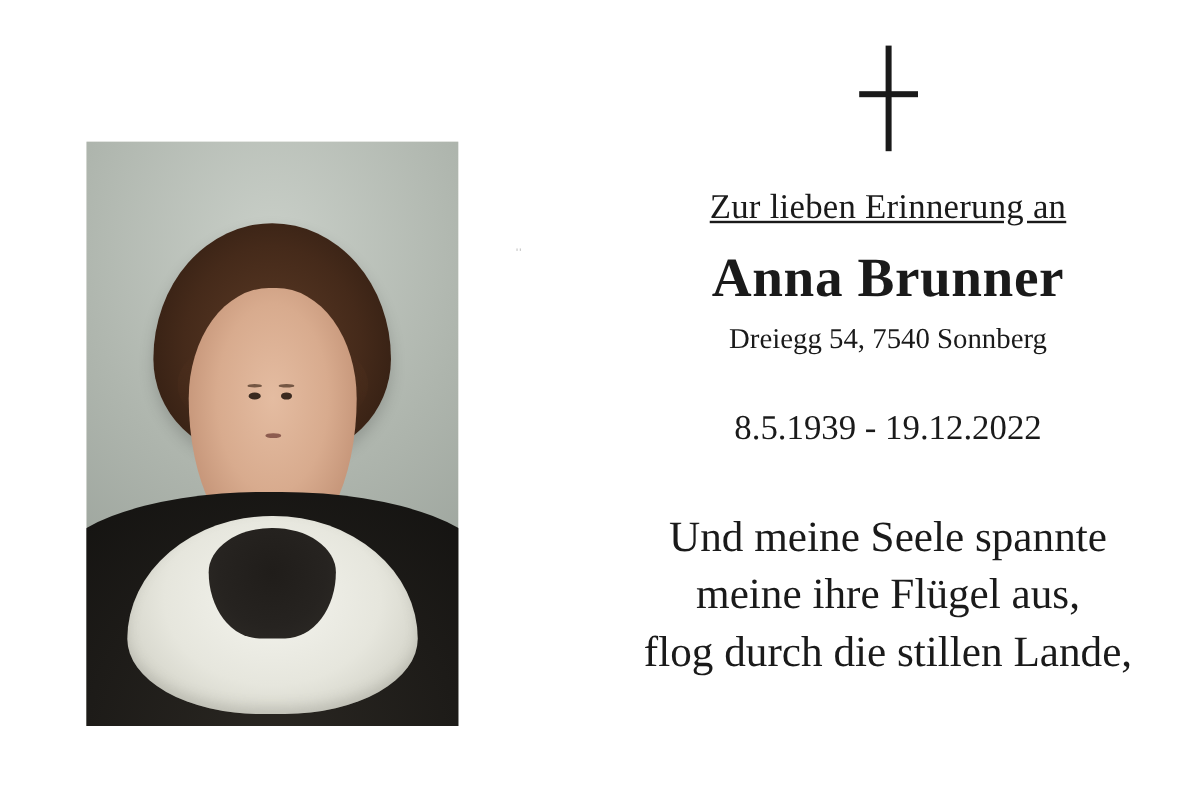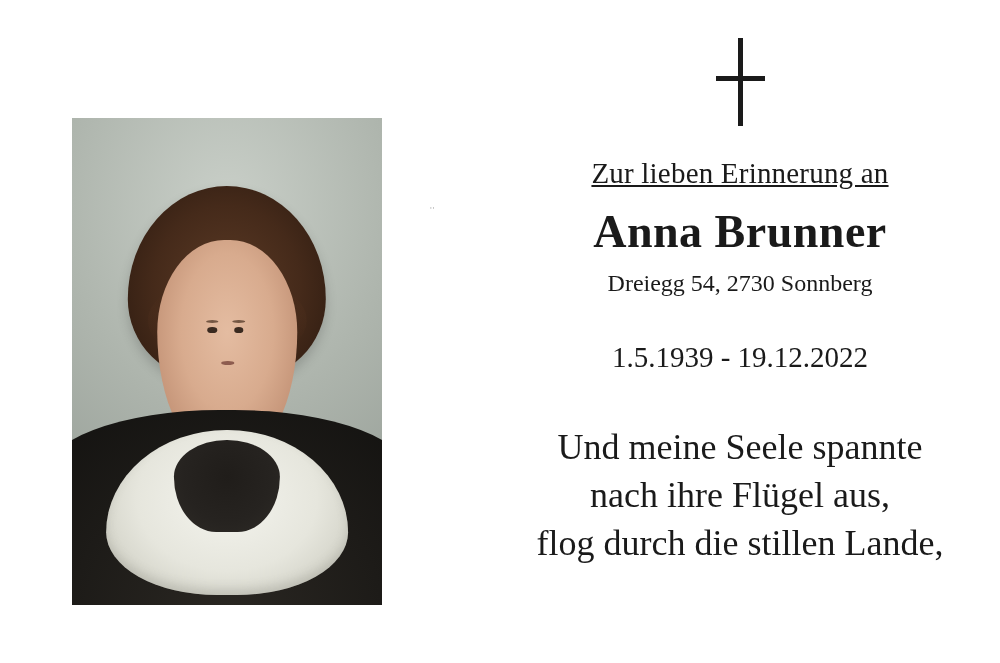--- a/index.html
+++ b/index.html
@@ -243,24 +243,24 @@
 
     <div class="cross">
       <div class="v"></div>
       <div class="h"></div>
     </div>
 
     <p class="lead">Zur lieben Erinnerung an</p>
 
     <h1 class="name">Anna Brunner</h1>
 
-    <p class="address">Dreiegg 54, 2730 Sonnberg</p>
-
-    <p class="dates">1.5.1939 - 19.12.2022</p>
+    <p class="address">Dreiegg 54, 7540 Sonnberg</p>
+
+    <p class="dates">8.5.1939 - 19.12.2022</p>
 
     <div class="verse">
       <div>Und meine Seele spannte</div>
-      <div>nach ihre Flügel aus,</div>
+      <div>meine ihre Flügel aus,</div>
       <div>flog durch die stillen Lande,</div>
     </div>
 
   </div>
 </div>
 
 </body></html>

